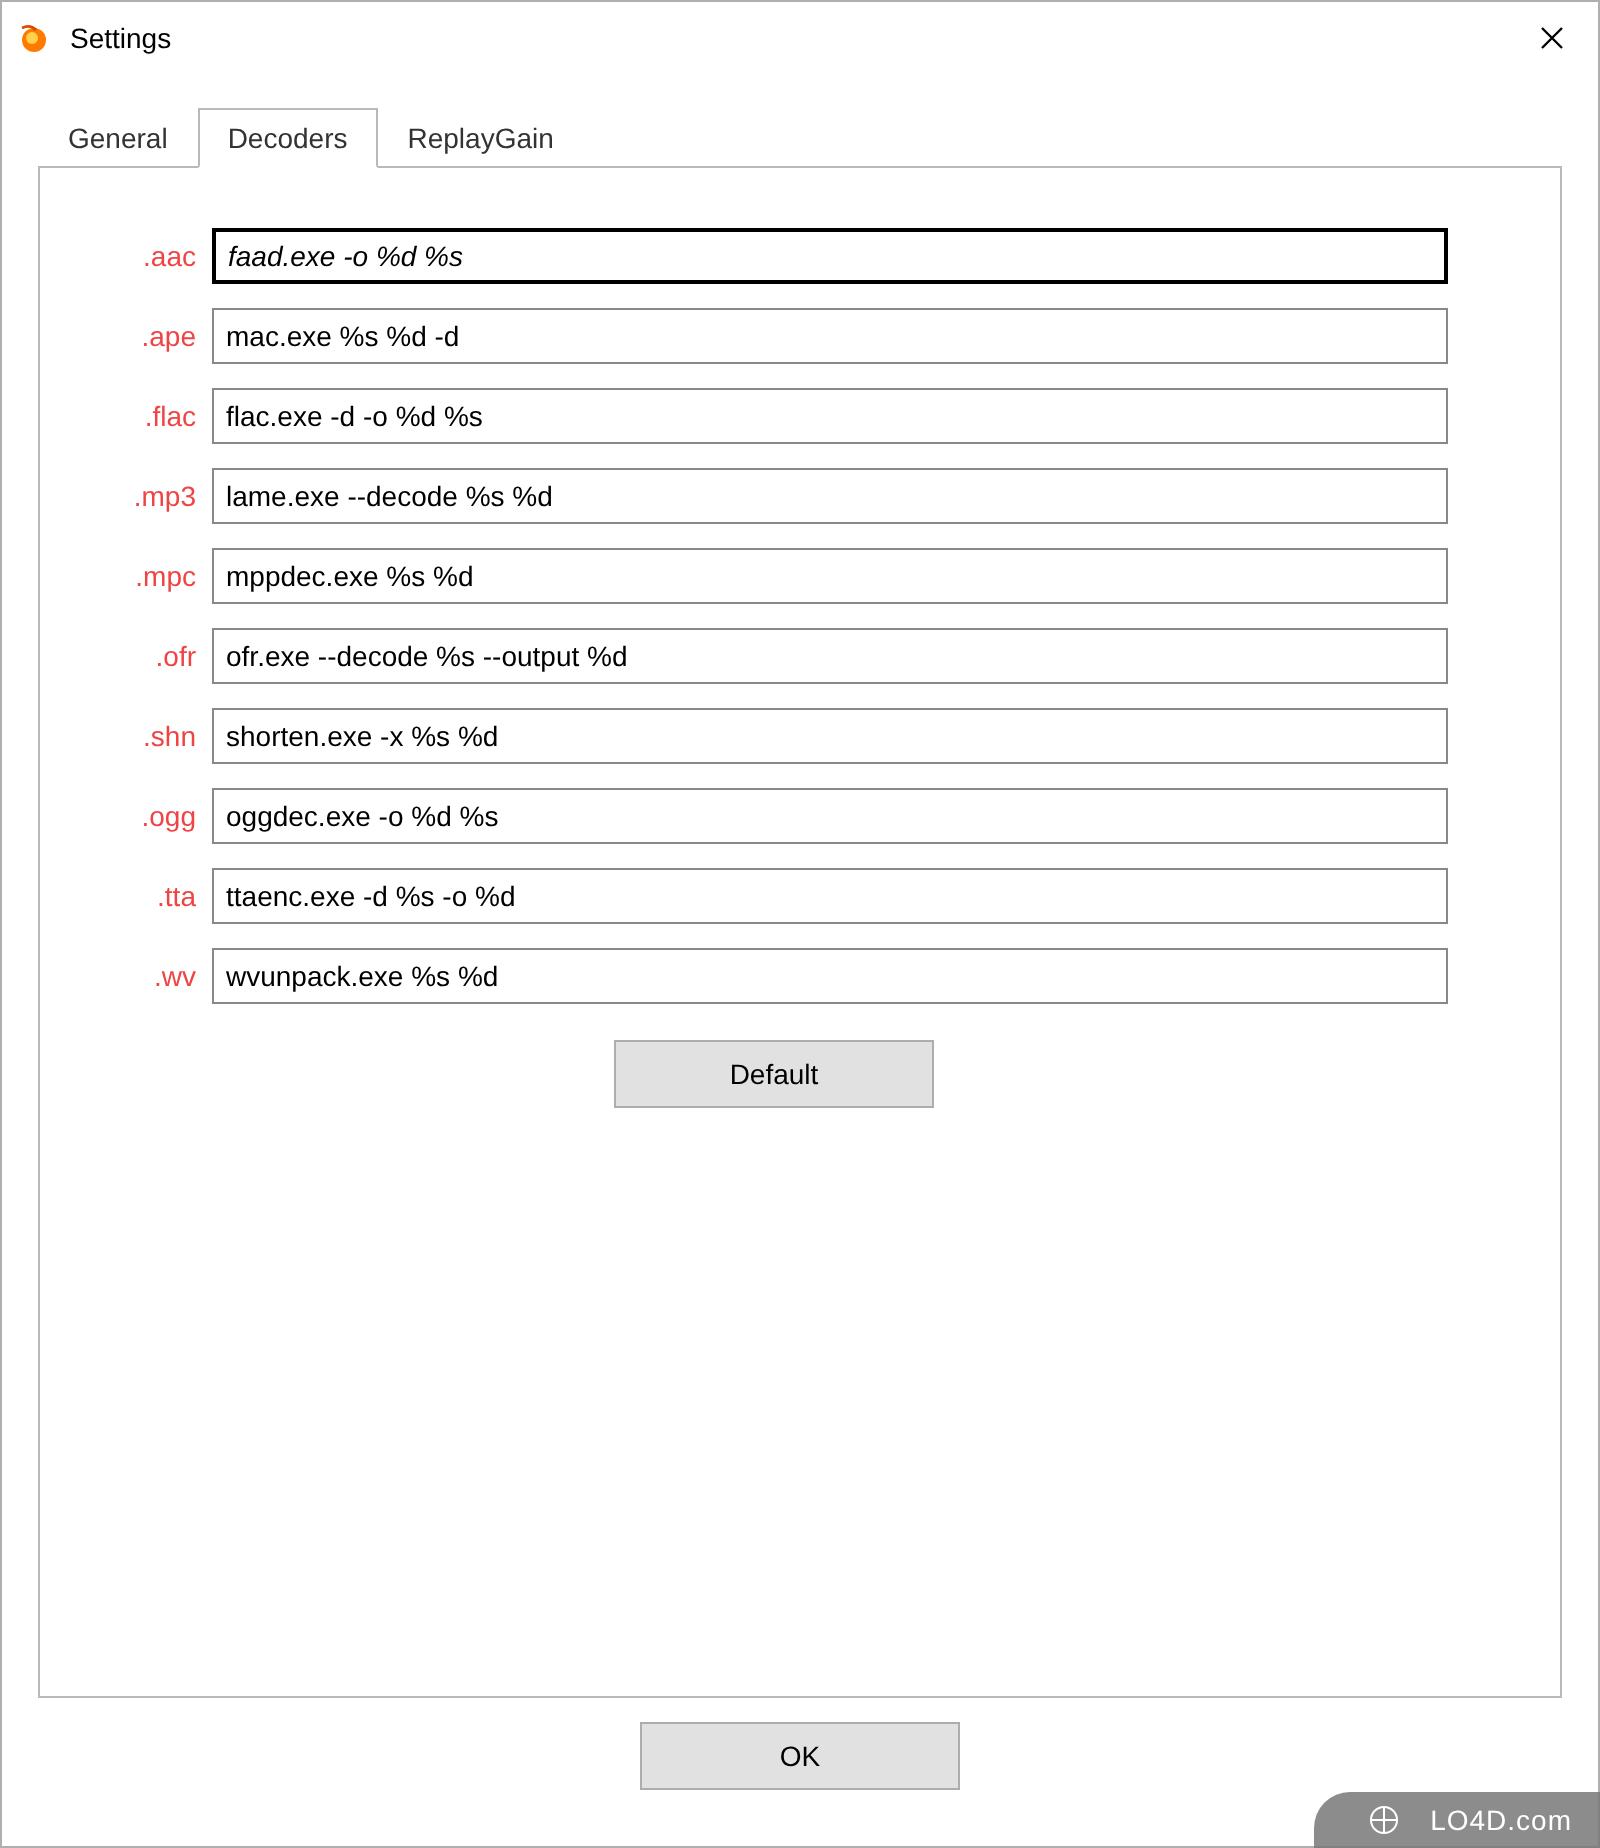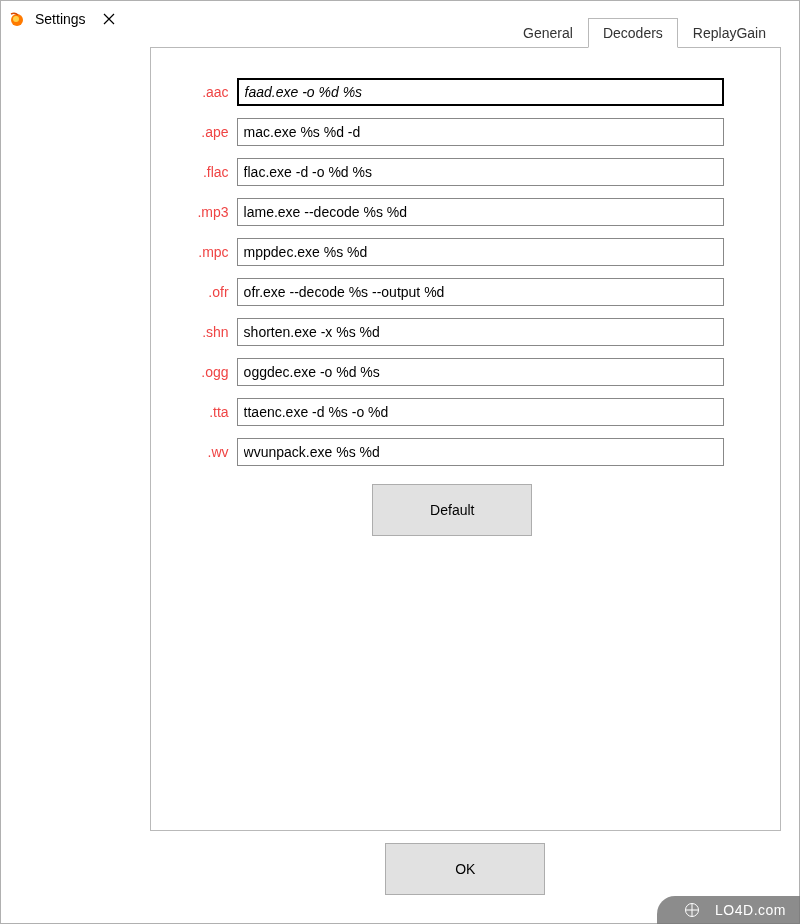--- a/index.html
+++ b/index.html
@@ -13,21 +13,21 @@
     height: 924px;
     overflow: hidden;
     position: relative;
   }
   .window {
     border: 1px solid #b0b0b0;
     width: 800px;
     height: 924px;
     background: #ffffff;
     display: flex;
-    flex-direction: row;
+    flex-direction: column;
   }
   .titlebar {
     height: 36px;
     display: flex;
     align-items: center;
     padding: 0 0 0 8px;
     background: #ffffff;
   }
   .titlebar .app-icon {
     width: 18px;
@@ -56,21 +56,20 @@
     flex: 1;
     padding: 16px 18px 10px 18px;
     display: flex;
     flex-direction: column;
   }
   .tabs {
     display: flex;
     align-items: flex-end;
     height: 30px;
     position: relative;
-    justify-content: flex-end;
   }
   .tab {
     padding: 6px 14px;
     font-size: 14px;
     color: #333;
     border: 1px solid transparent;
     border-bottom: none;
     cursor: default;
     position: relative;
   }
@@ -116,21 +115,21 @@
     border: 2px solid #000;
     font-style: italic;
   }
   .default-row {
     display: flex;
     justify-content: center;
     margin-top: 18px;
   }
   button.win {
     min-width: 160px;
-    height: 52px;
+    height: 34px;
     background: #e1e1e1;
     border: 1px solid #adadad;
     font-family: "Segoe UI", Tahoma, sans-serif;
     font-size: 14px;
     color: #000;
     cursor: default;
     padding: 0 20px;
   }
   .footer {
     padding: 12px 0 18px 0;

